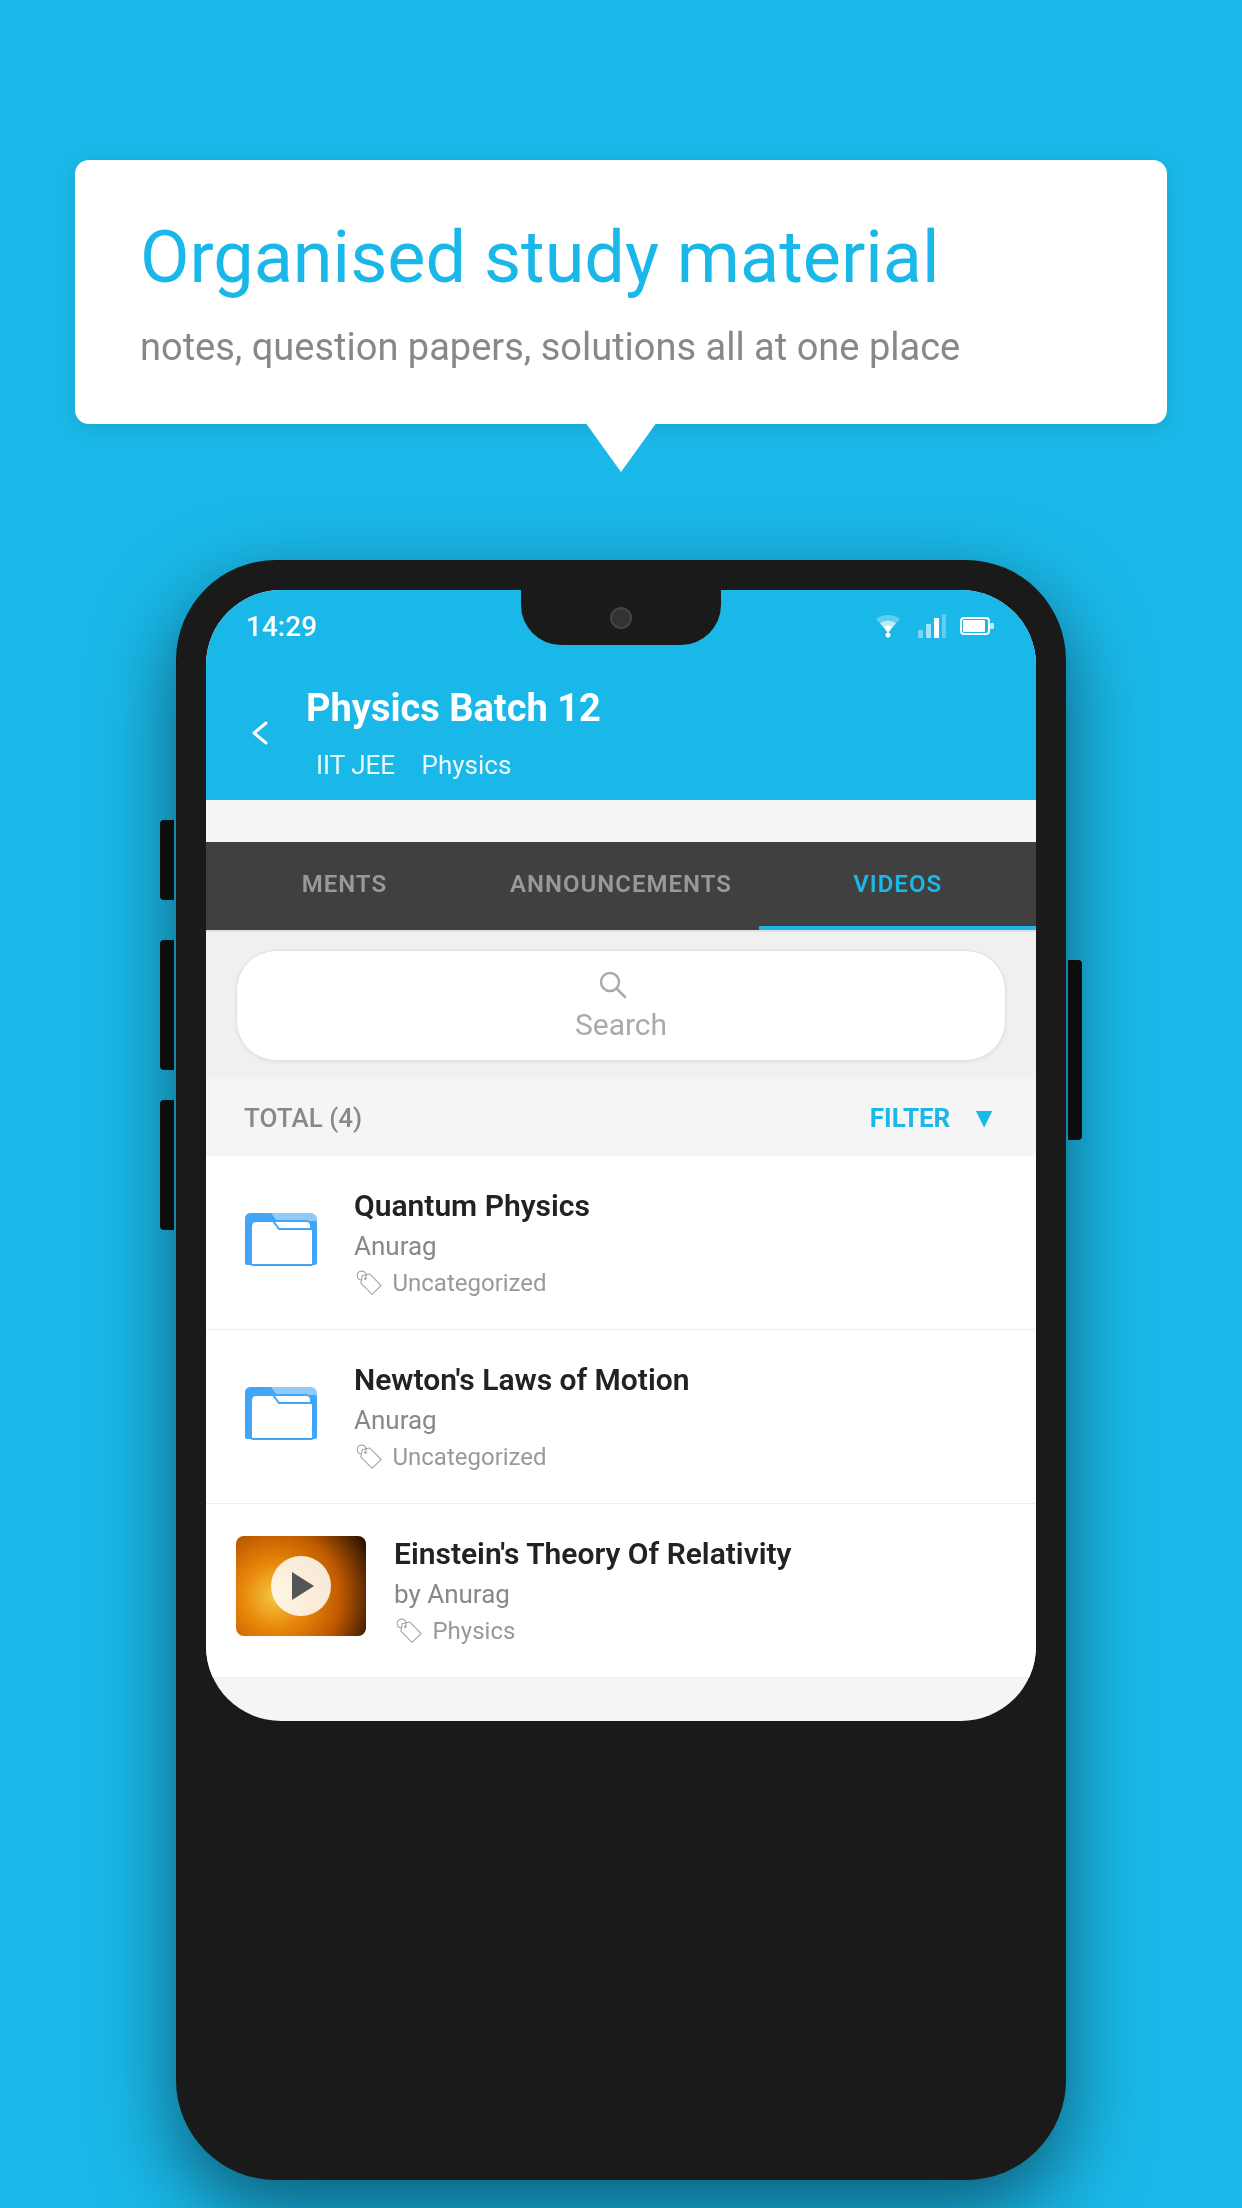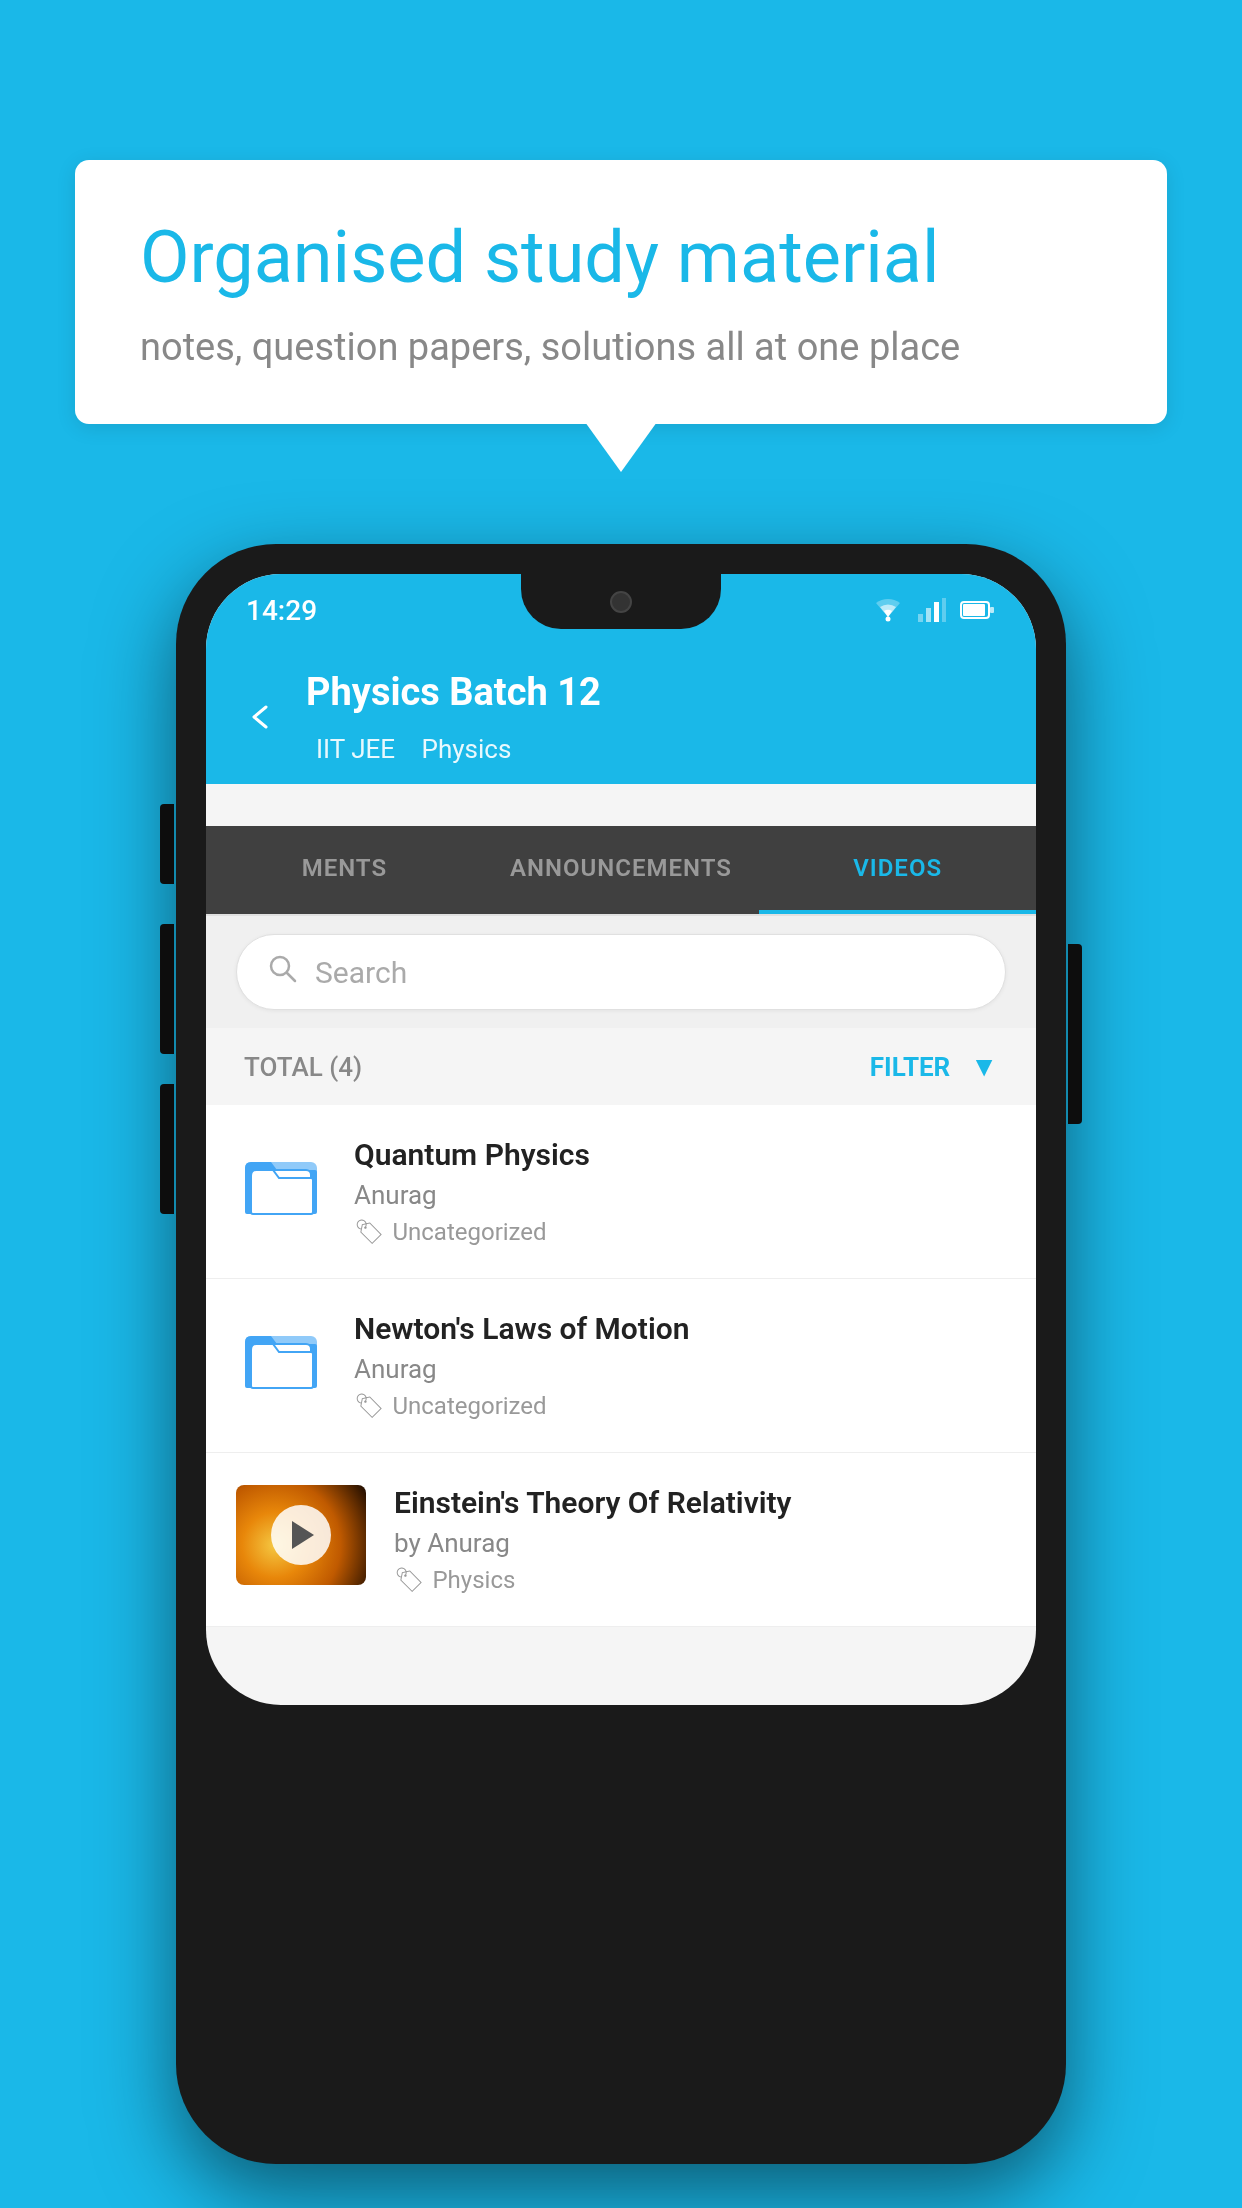--- a/index.html
+++ b/index.html
@@ -46,21 +46,21 @@
     }
     .speech-bubble-subtitle {
       color: #888;
       font-size: 38px;
       font-weight: 400;
     }
 
     
     .phone-wrapper {
       position: absolute;
-      top: 544px;
+      top: 560px;
       left: 50%;
       transform: translateX(-50%);
       width: 890px;
       height: 1191px;
     }
 
     
     .phone-shell {
       position: absolute;
       top: 0;
@@ -227,20 +227,21 @@
       padding: 18px 30px;
     }
     .search-input-wrap {
       background: white;
       border-radius: 40px;
       display: flex;
       align-items: center;
       padding: 18px 30px;
       border: 1px solid #e0e0e0;
       box-shadow: 0 1px 4px rgba(0,0,0,0.06);
+      flex-direction: column;
     }
     .search-icon-wrap {
       color: #aaa;
       font-size: 32px;
       margin-right: 18px;
     }
     .search-placeholder {
       color: #aaa;
       font-size: 30px;
     }

